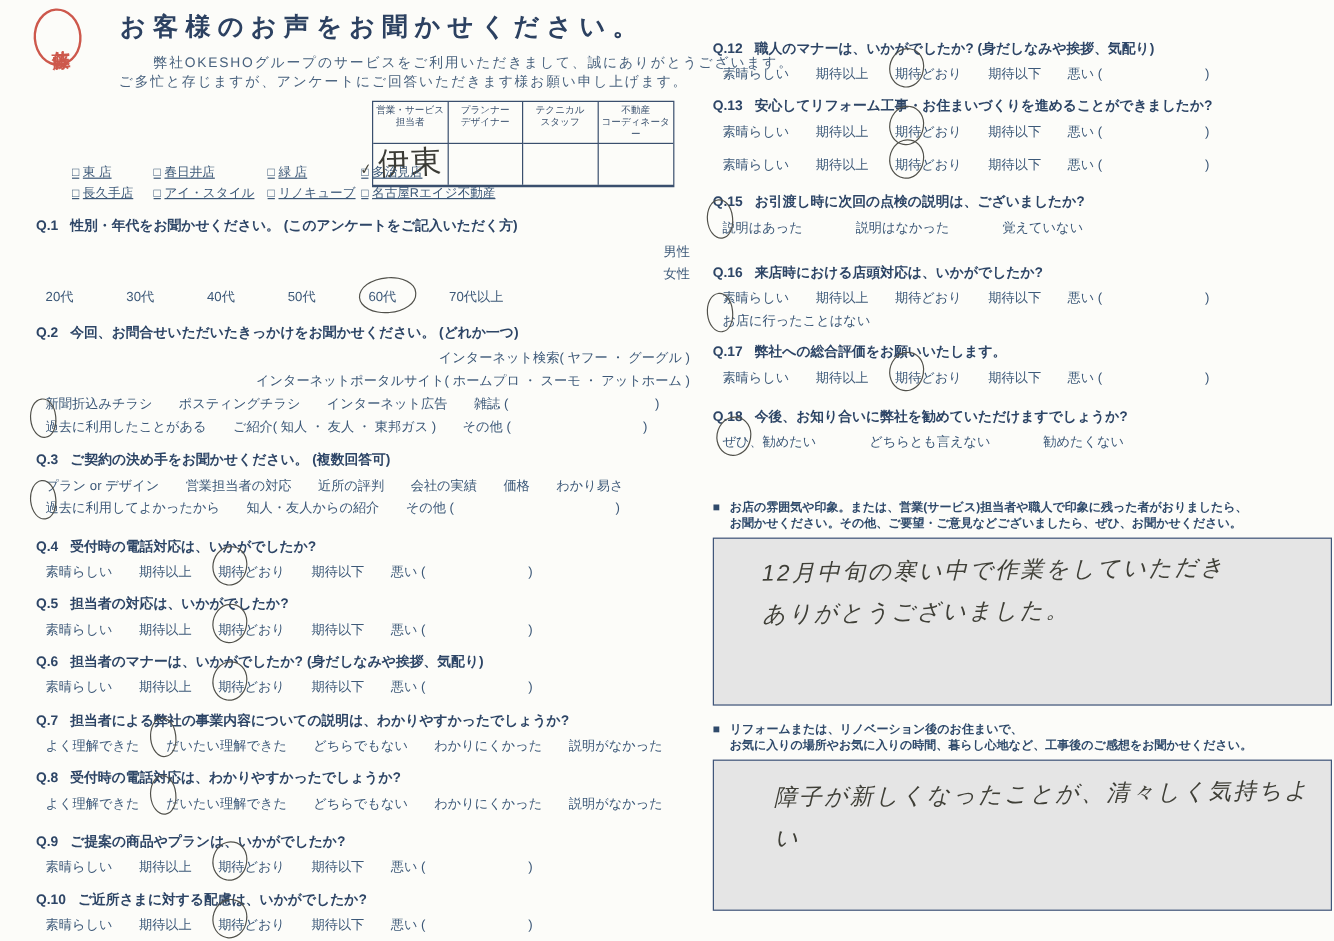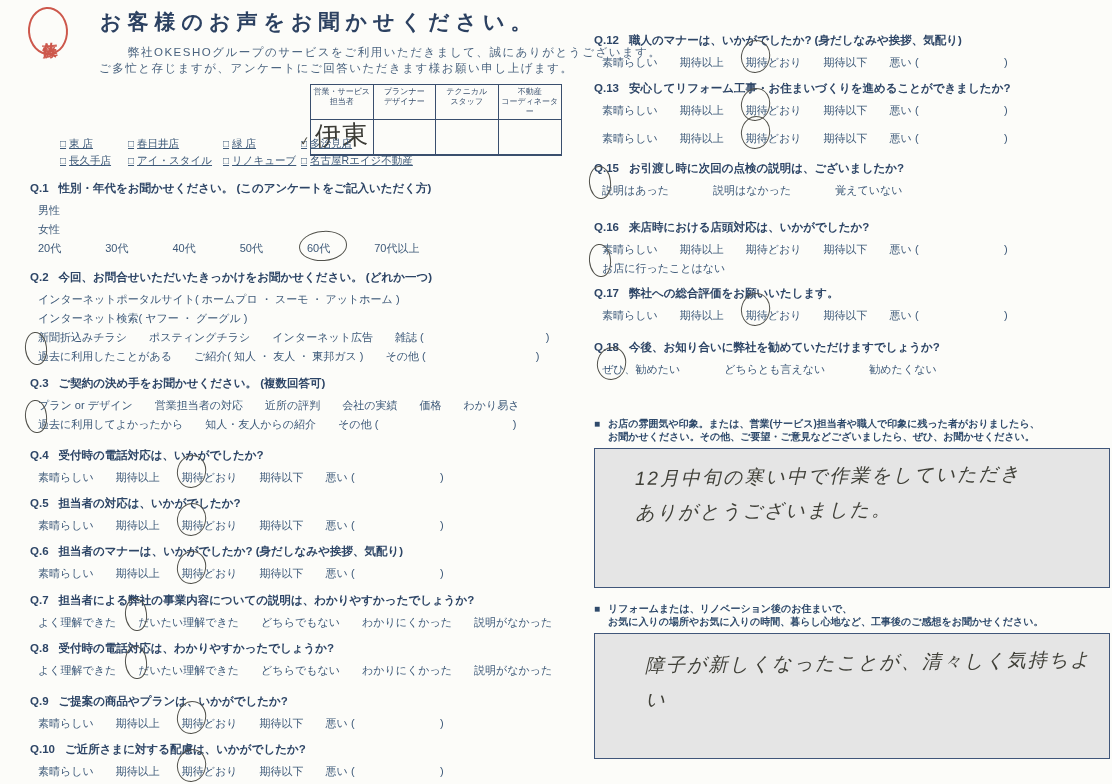--- a/index.html
+++ b/index.html
@@ -41,21 +41,21 @@
   .col-left  { position:absolute; left:30px;  top:181px; width:545px; }
   .col-right { position:absolute; left:594px; top:33px;  width:516px; }
 
   
   .q-title { font-weight:bold; color:#2d4566; font-size:11.5px; margin-bottom:5px;
              white-space:pre; position:relative; }
   .q-id { margin-right:10px; }
   .hl { display:inline-block; width:82px; height:8px; background:#cfdae6;
         margin-left:-55px; position:relative; z-index:-1; transform:translateY(1px); }
   .opts { display:flex; column-gap:22px; font-size:11px; color:#3c5878;
-          white-space:pre; line-height:19px; padding-left:8px; }
+          white-space:pre; line-height:19px; padding-left:8px;text-align:right; }
   .gap-wide { column-gap:44px; }
   .gap-mid  { column-gap:30px;flex-direction:column; }
   .opt { position:relative; }
   .opt.circled::before, .opt.circled-wide::before, .opt.circled-left::before {
         content:""; position:absolute; border:1.6px solid #51514b;
         border-radius:52% 48% 50% 50%; pointer-events:none; }
   .opt.circled::before      { left:-5px;  top:-13px; width:27px; height:31px; transform:rotate(9deg); }
   .opt.circled-wide::before { left:-8px;  top:-8px;  width:46px; height:28px; transform:rotate(-4deg); }
   .opt.circled-left::before { left:-13px; top:-15px; width:20px; height:31px; transform:rotate(-6deg); }
 
@@ -118,22 +118,22 @@
         <span class="opt">40代</span>
         <span class="opt">50代</span>
         <span class="opt circled-wide">60代</span>
         <span class="opt">70代以上</span>
       </div>
     </div>
 
     <div class="q" style="margin-bottom:10px">
       <div class="q-title"><span class="q-id">Q.2</span><span>今回、お問合せいただいたきっかけをお聞かせください。 (どれか一つ)</span><span class="hl"></span></div>
       <div class="opts gap-mid">
+        <span class="opt">インターネット検索( ヤフー ・ グーグル )</span>
         <span class="opt">インターネットポータルサイト( ホームプロ ・ スーモ ・ アットホーム )</span>
-        <span class="opt">インターネット検索( ヤフー ・ グーグル )</span>
       </div>
       <div class="opts">
         <span class="opt">新聞折込みチラシ</span>
         <span class="opt">ポスティングチラシ</span>
         <span class="opt">インターネット広告</span>
         <span class="opt">雑誌 (                                        )</span>
       </div>
       <div class="opts">
         <span class="opt circled-left">過去に利用したことがある</span>
         <span class="opt">ご紹介( 知人 ・ 友人 ・ 東邦ガス )</span>

